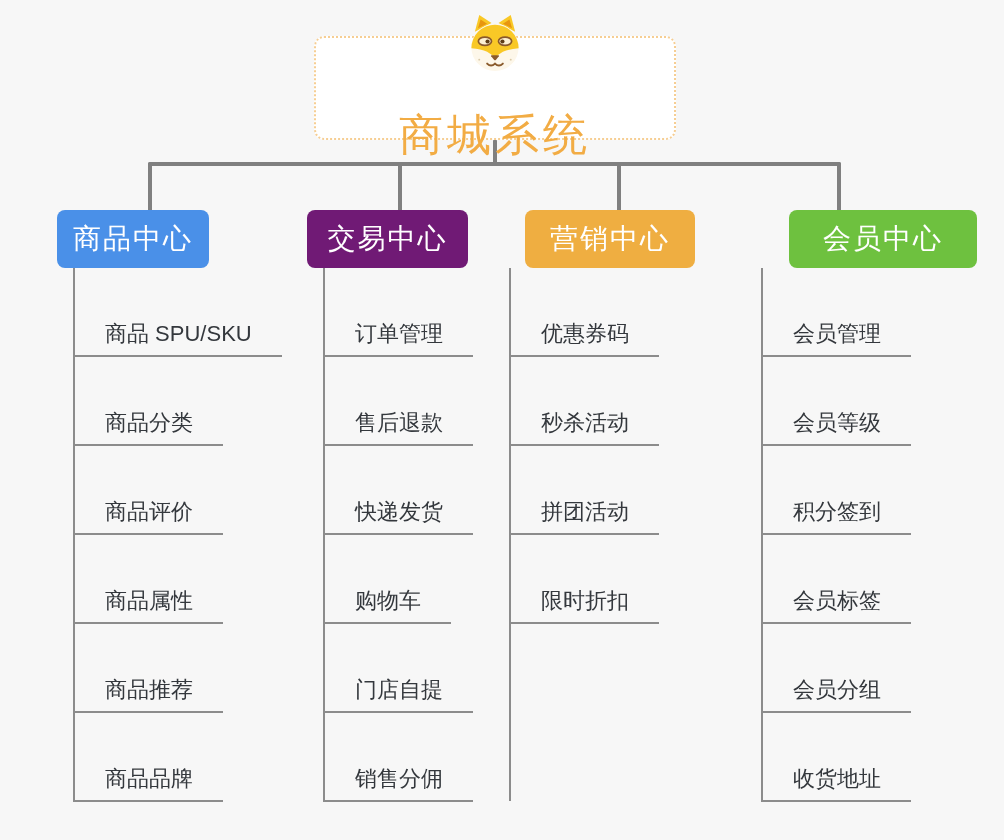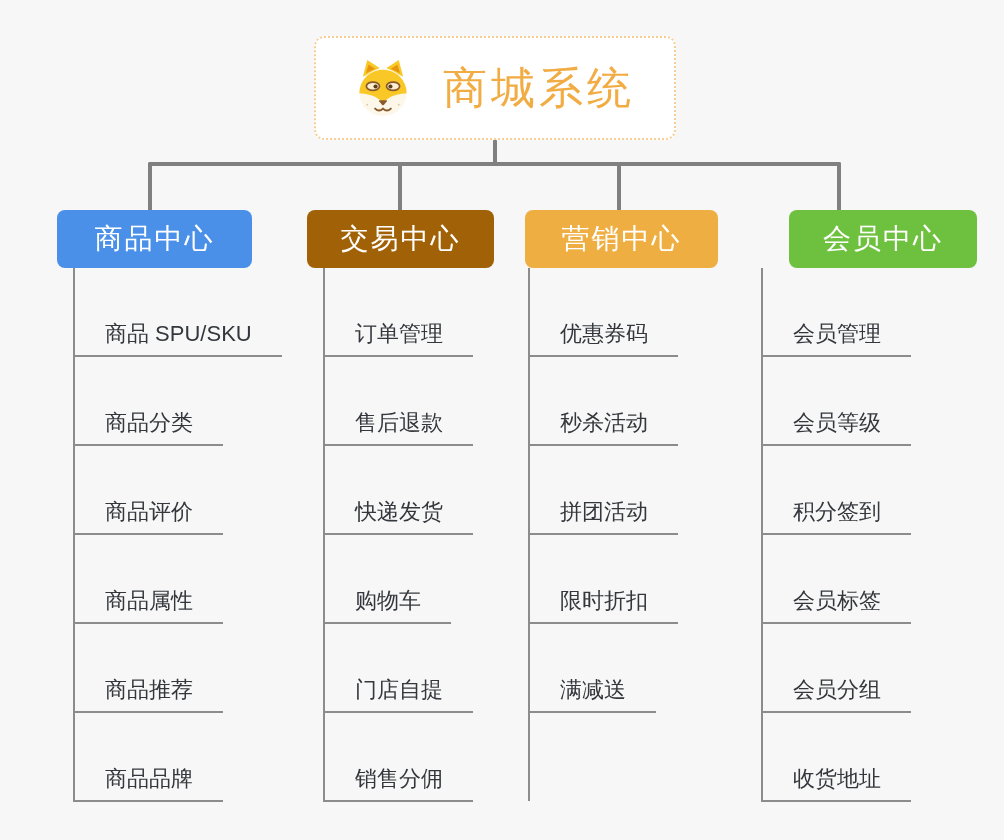--- a/index.html
+++ b/index.html
@@ -23,20 +23,21 @@
 
   
   .root-node {
     position: absolute; left: 314px; top: 36px;
     width: 362px; height: 104px; box-sizing: border-box;
     background: #FFFFFF;
     border: 2px dotted #F6CE93;
     border-radius: 10px;
     display: flex; align-items: center; justify-content: center;
     gap: 32px;
+    flex-direction: column;
   }
   .root-title {
     font-size: 44px; letter-spacing: 4px;
     color: #F2AC44; white-space: nowrap;
   }
   .doge-icon { width: 56px; height: 62px; flex: 0 0 auto; }
 
   
   .branch-header {
     position: absolute; top: 210px; height: 58px; box-sizing: border-box;
@@ -95,60 +96,59 @@
       <path d="M23 58.5 q4.5 4.5 9 0 q4.5 4.5 9 0" stroke="#8A5A2B" stroke-width="2.2" fill="none" stroke-linecap="round"></path>
 
       <circle cx="14" cy="54" r="1.1" fill="#D9C9A8"></circle>
       <circle cx="50" cy="54" r="1.1" fill="#D9C9A8"></circle>
     </svg>
     <span class="root-title">商城系统</span>
   </div>
 
   <div id="branches">
   <div class="branch">
-    <div class="branch-header" style="left: 57px; width: 195px; background: rgb(74, 144, 232);">
+    <div class="branch-header" style="left: 57px; width: 152px; background: rgb(74, 144, 232);">
       <span>商品中心</span>
     </div>
     <div class="branch-col" style="left: 73px;">
       <div class="vline"></div>
     <div class="branch-item">商品 SPU/SKU</div>
           <div class="branch-item">商品分类</div>
           <div class="branch-item">商品评价</div>
           <div class="branch-item">商品属性</div>
           <div class="branch-item">商品推荐</div>
           <div class="branch-item">商品品牌</div>
         </div>
   </div>
 
   <div class="branch">
-    <div class="branch-header" style="left: 307px; width: 187px; background: #a16207;">
+    <div class="branch-header" style="left: 307px; width: 161px; background: #701a75;">
       <span>交易中心</span>
     </div>
     <div class="branch-col" style="left: 323px;">
       <div class="vline"></div>
     <div class="branch-item">订单管理</div>
           <div class="branch-item">售后退款</div>
           <div class="branch-item">快递发货</div>
           <div class="branch-item">购物车</div>
           <div class="branch-item">门店自提</div>
           <div class="branch-item">销售分佣</div>
         </div>
   </div>
 
   <div class="branch">
-    <div class="branch-header" style="left: 525px; width: 193px; background: rgb(239, 174, 65);">
+    <div class="branch-header" style="left: 525px; width: 170px; background: rgb(239, 174, 65);">
       <span>营销中心</span>
     </div>
-    <div class="branch-col" style="left: 528px;">
+    <div class="branch-col" style="left: 509px;">
       <div class="vline"></div>
     <div class="branch-item">优惠券码</div>
           <div class="branch-item">秒杀活动</div>
           <div class="branch-item">拼团活动</div>
           <div class="branch-item">限时折扣</div>
-          <div class="branch-item">满减送</div>
         </div>
   </div>
 
   <div class="branch">
     <div class="branch-header" style="left: 745px; width: 188px; background: rgb(110, 193, 63); margin-left: 44px;">
       <span>会员中心</span>
     </div>
     <div class="branch-col" style="left: 761px;">
       <div class="vline"></div>
     <div class="branch-item">会员管理</div>

